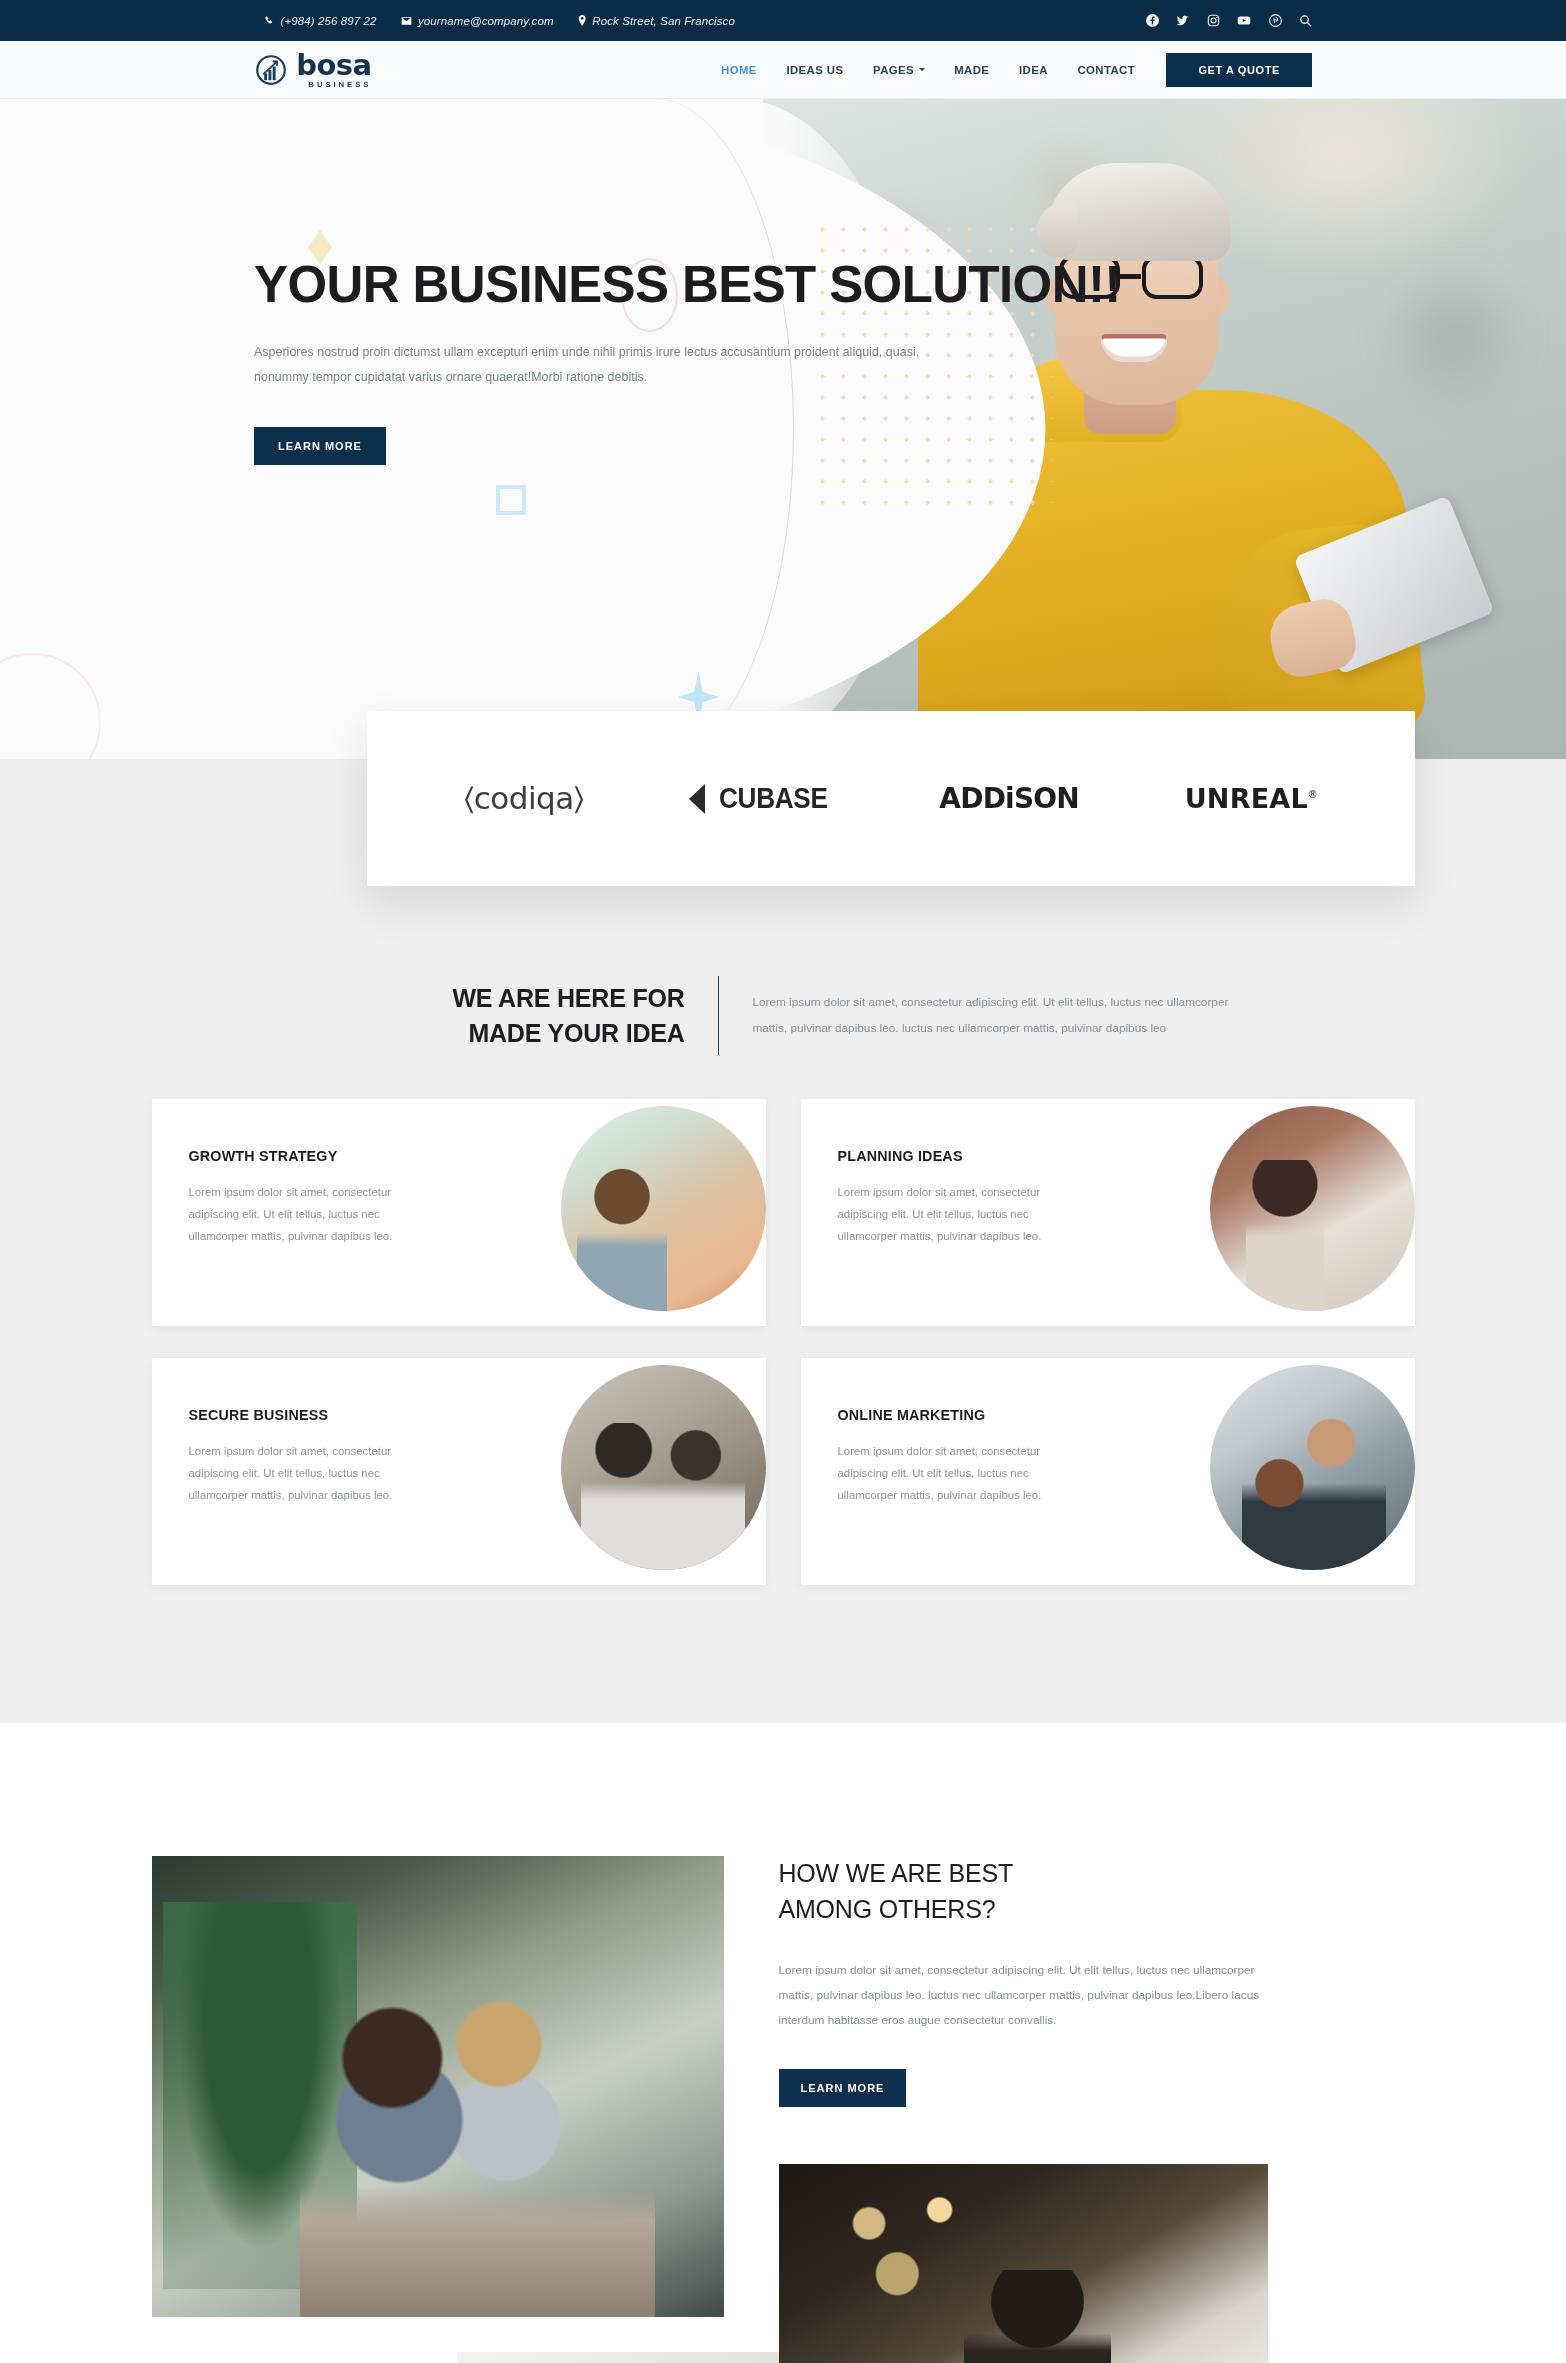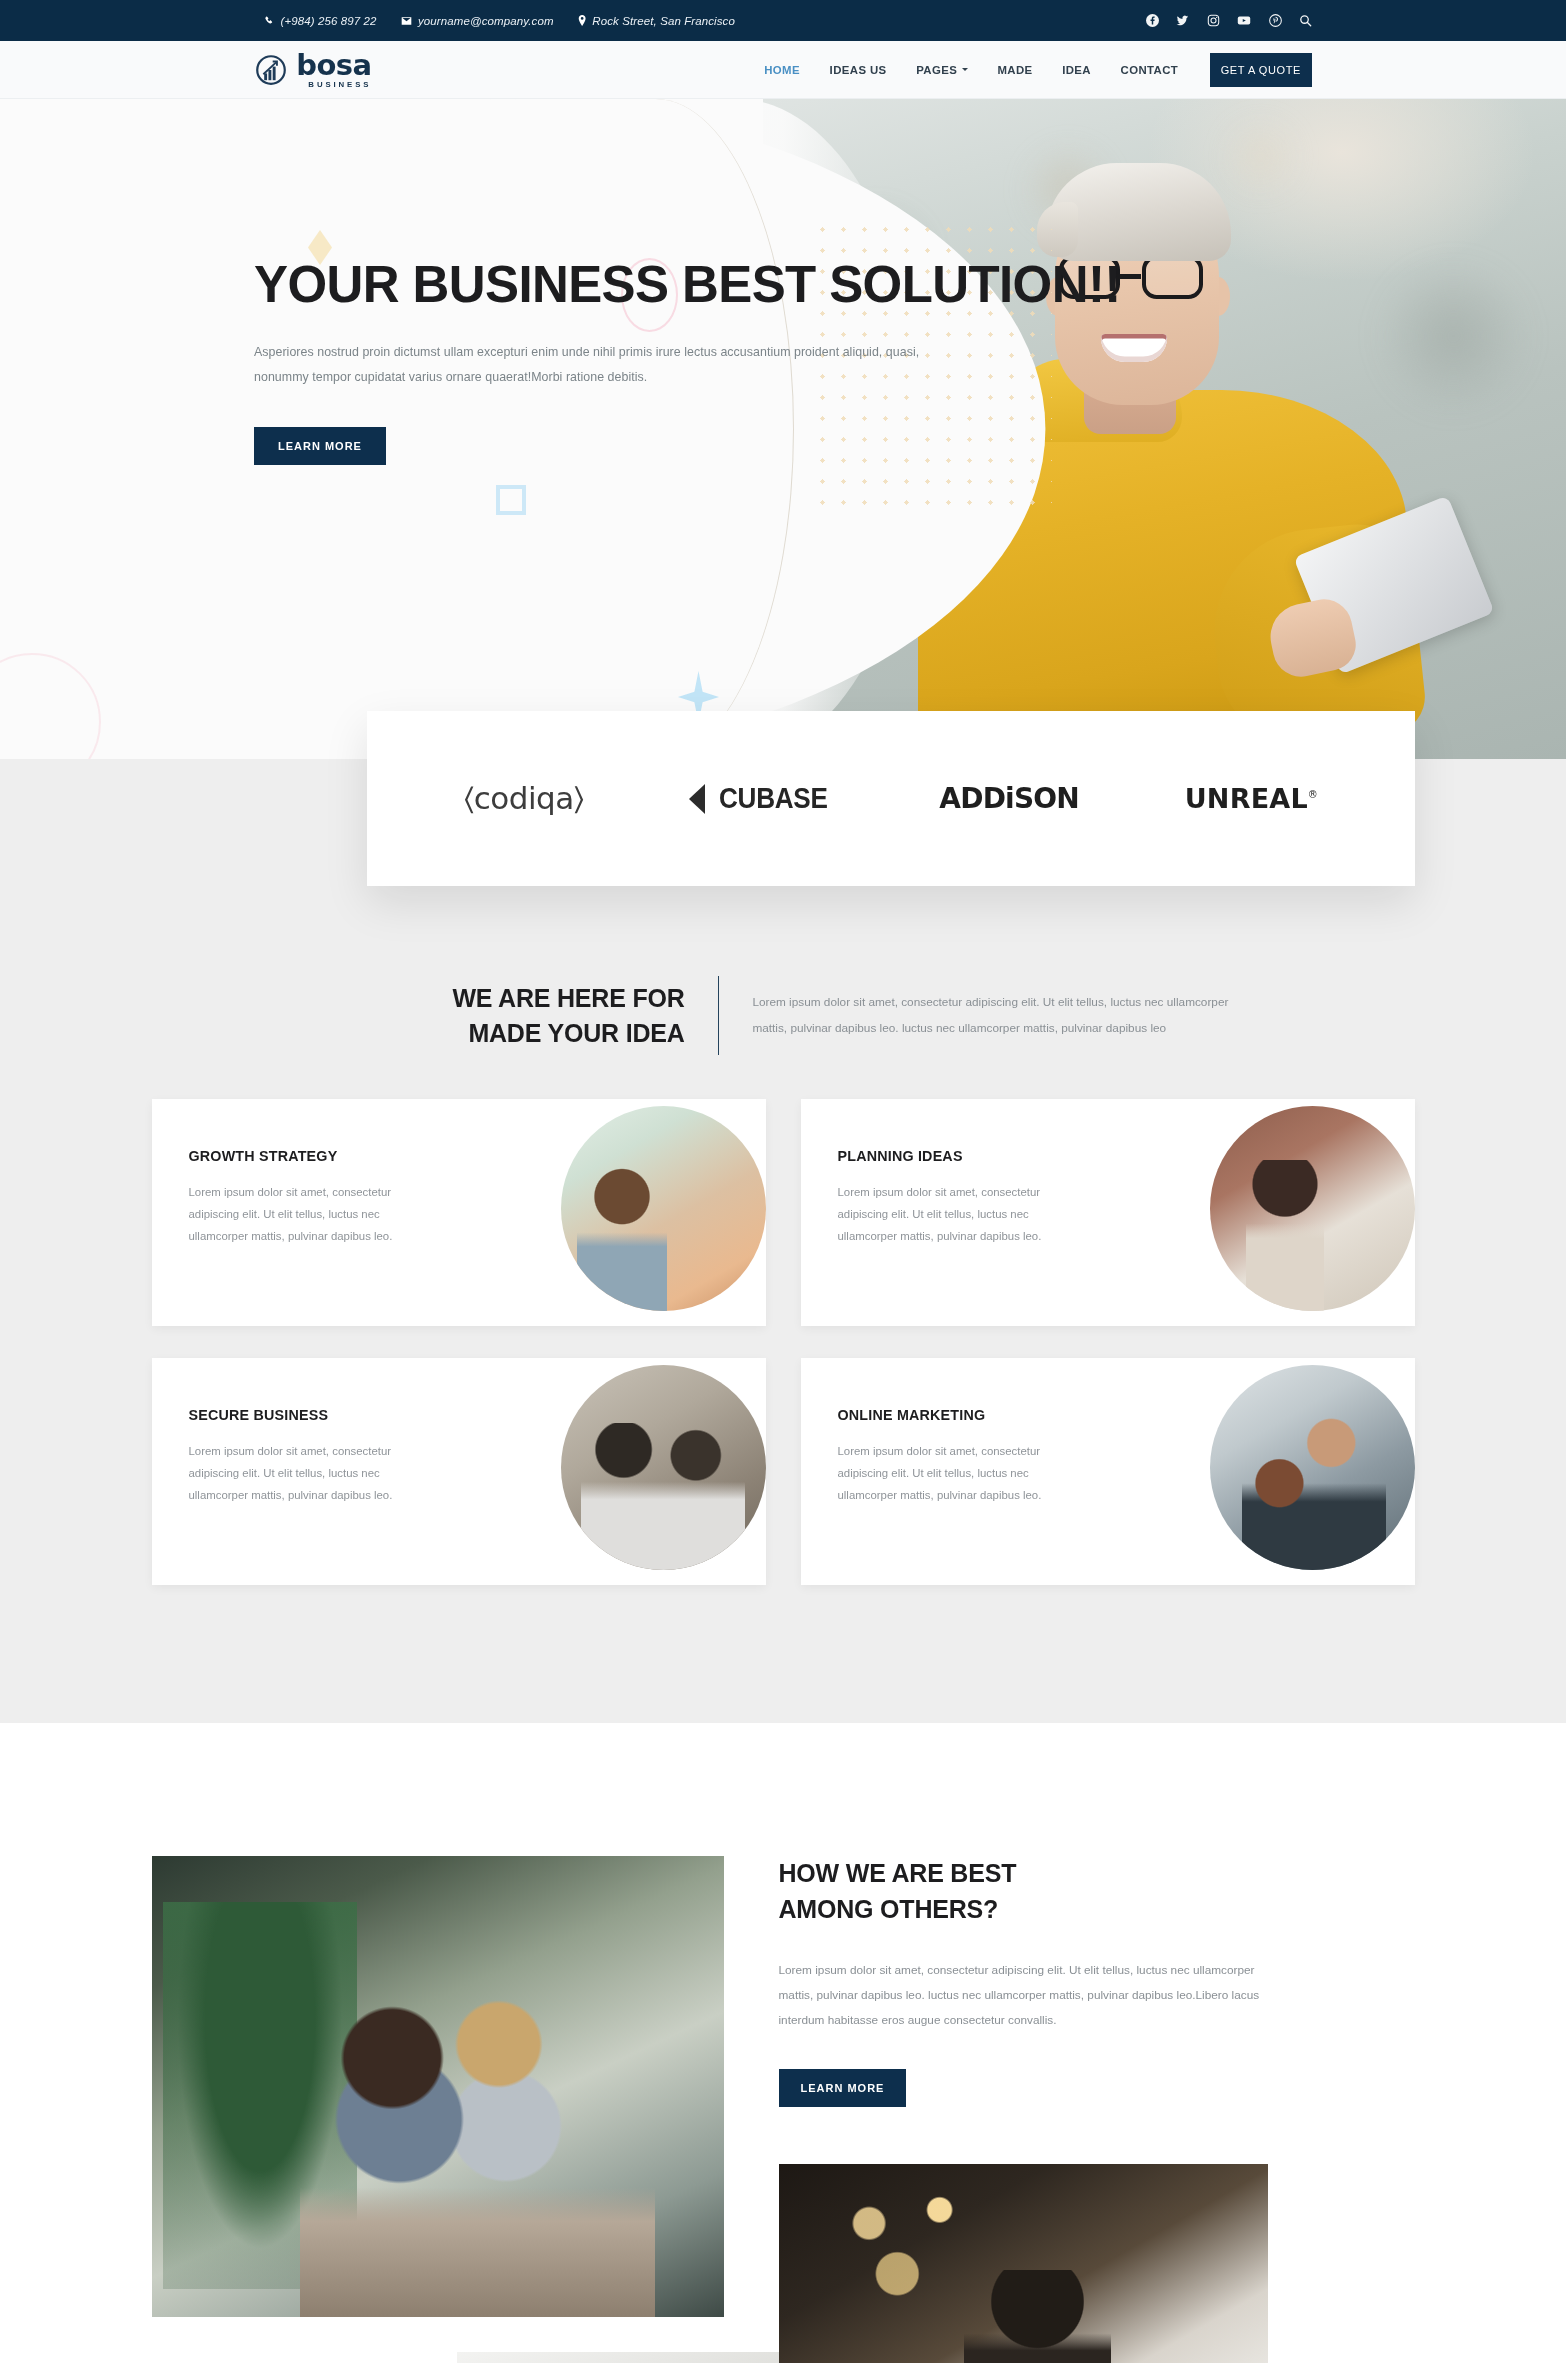--- a/index.html
+++ b/index.html
@@ -55,22 +55,22 @@
   }
   .nav { margin-left: auto; display: flex; align-items: center; gap: 0; margin-right: 152px; }
   .nav-item {
     font-size: 11.4px; font-weight: 700; letter-spacing: 0.4px;
     color: #31404d; padding: 0 14.8px; cursor: pointer; white-space: nowrap;
     display: flex; align-items: center; gap: 4.6px;
   }
   .nav-item.active { color: #4a90c4; }
   .caret { width: 0; height: 0; border-left: 3.2px solid transparent; border-right: 3.2px solid transparent; border-top: 3.7px solid #31404d; display: inline-block; }
   .quote-btn {
-    background: #0d2f4d; color: #fff; font-size: 11px; font-weight: 400;
-    letter-spacing: 0.6px; padding: 11px 11px; margin-left: 16.6px; cursor: pointer;
+    background: #0d2f4d; color: #fff; font-size: 11px; font-weight: 700;
+    letter-spacing: 0.6px; padding: 11px 32px; margin-left: 16.6px; cursor: pointer;
     white-space: nowrap;
   }
 
   
   .hero {
     position: relative; height: 660px; background: #fbfbfb;
     overflow: hidden;
   }
   .hero-photo {
     position: absolute; right: 0; top: 0; width: 803px; height: 660px;
@@ -298,21 +298,21 @@
       radial-gradient(circle at 28% 42%, #6d7f93 0 19%, rgba(109,127,147,0) 20%),
       radial-gradient(circle at 58% 44%, #b9c0c6 0 19%, rgba(185,192,198,0) 20%),
       linear-gradient(180deg, rgba(170,160,150,0) 62%, #b6a898 72%, #8d7f6f 100%);
   }
   .best-img-second {
     margin-top: 35px; width: 443px; height: 240px; margin-left: 305px; overflow: hidden;
     background: linear-gradient(160deg,#f3f3f1 0%,#dcdcd8 40%,#c2c2bc 70%,#a8a8a2 100%);
     position: relative;
   }
   .best-right { width: 489px; padding-top: 33px; }
-  .best-title { font-size: 25px; font-weight: 700; color: #1d1d1f; line-height: 1.42; letter-spacing: -0.2px; }
+  .best-title { font-size: 25px; font-weight: 400; color: #1d1d1f; line-height: 1.42; letter-spacing: -0.2px; }
   .best-text { margin-top: 31px; font-size: 11.8px; line-height: 2.1; color: #8a9095; }
   .best-btn {
     display: inline-block; margin-top: 37px; background: #0d2f4d; color: #fff;
     padding: 13px 22px; font-size: 11px; font-weight: 700; letter-spacing: 1px; cursor: pointer;
   }
   .best-img-right {
     margin-top: 57px; width: 489px; height: 240px; overflow: hidden; position: relative;
     background: linear-gradient(150deg,#1d1814 0%,#2e2720 30%,#584a3a 55%,#d9d4cc 78%,#efeeea 100%);
   }
   .best-img-right::before {

